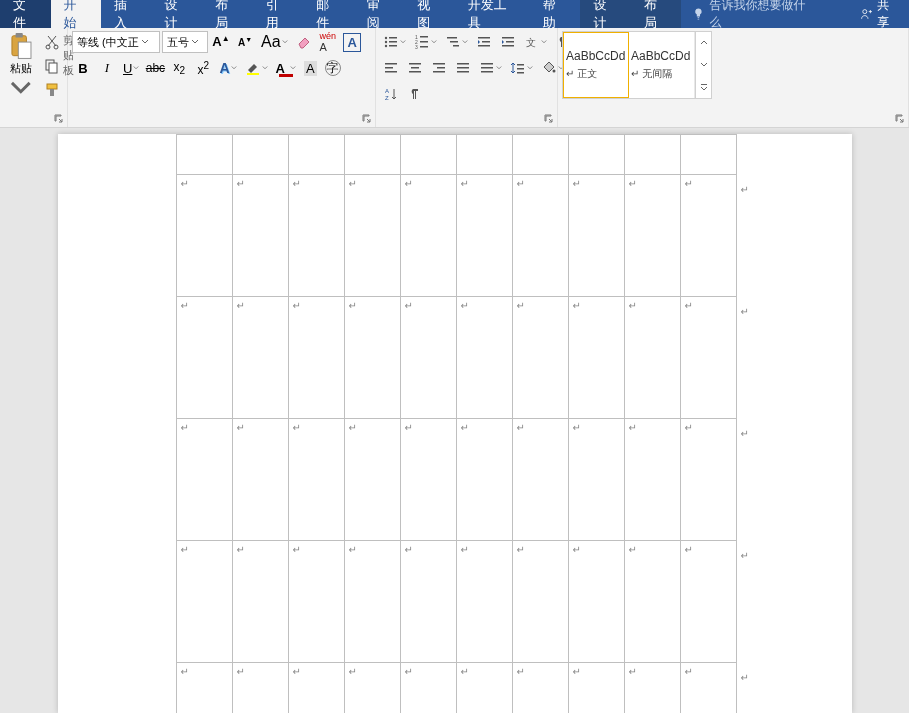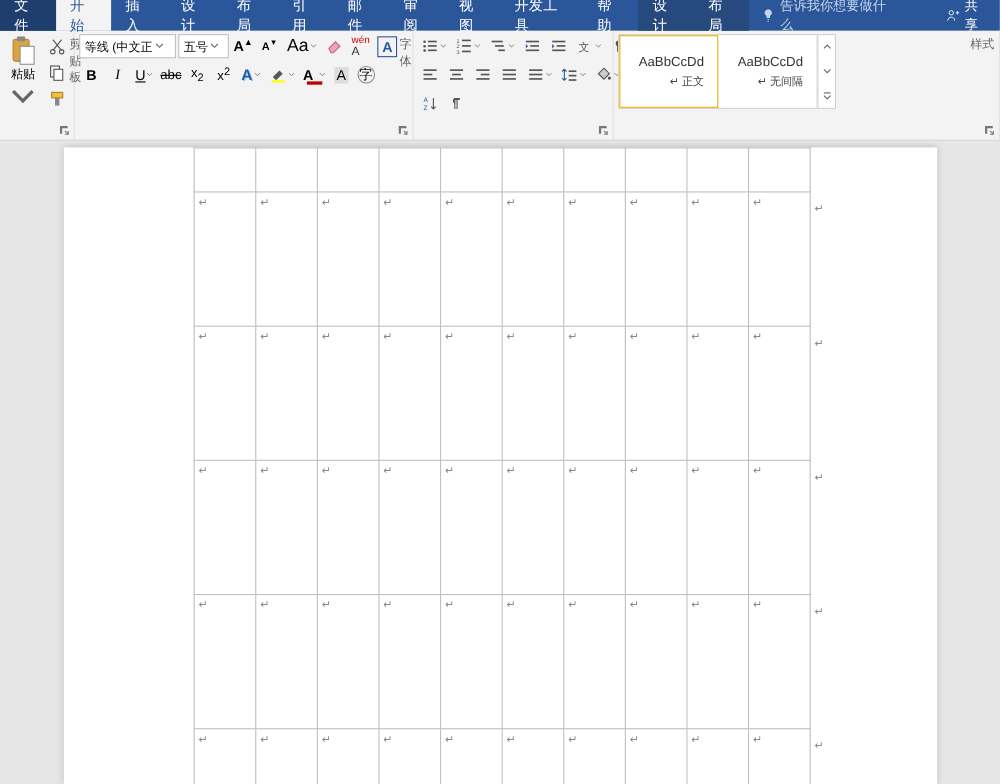--- a/index.html
+++ b/index.html
@@ -31,21 +31,21 @@
   .sbtn svg { width: 16px; height: 16px; }
   .sbtn.wide { width: auto; padding: 0 3px; gap: 1px; }
   .sbtn .dd { width: 6px; height: 6px; }
   
   .combo { height: 22px; border: 1px solid #c0c0c0; background: #fff; display: flex; align-items: center; padding: 0 2px 0 4px; font-size: 11px; cursor: pointer; }
   .combo .dd { width: 8px; height: 8px; margin-left: 2px; }
   
   .framed { border: 1px solid #2b579a; padding: 1px 3px; color: #2b579a; font-size: 13px; font-weight: bold; }
   
   .styles-gallery { display: flex; border: 1px solid #d0d0d0; background: #fff; height: 68px; }
-  .style-item { width: 90px; border-right: 1px solid #e8e8e8; display: flex; flex-direction: column; align-items: flex-end; justify-content: center; cursor: pointer; padding: 12px; }
+  .style-item { width: 66px; border-right: 1px solid #e8e8e8; display: flex; flex-direction: column; align-items: flex-start; justify-content: center; cursor: pointer; padding: 2px; }
   .style-item.sel { border: 1px solid #f0b000; }
   .style-preview { font-size: 12px; color: #333; }
   .style-preview.big { font-size: 22px; font-weight: bold; }
   .style-name { font-size: 10px; color: #444; margin-top: 4px; }
   .gallery-more { width: 16px; display: flex; flex-direction: column; border-left: 1px solid #d0d0d0; }
   .gallery-more div { flex:1; display:flex; align-items:center; justify-content:center; cursor:pointer; }
   
   .doc-area { position: absolute; top: 128px; left: 0; right: 0; bottom: 0; background: #e6e6e6; overflow: hidden; display: flex; justify-content: center; }
   .page { background: #fff; width: 794px; margin-top: 6px; box-shadow: 0 0 6px rgba(0,0,0,0.2); position: relative; }
   .wtable { border-collapse: collapse; position: absolute; left: 118px; top: 0; }
@@ -219,21 +219,20 @@
             </div>
           <div class="sbtn wide">
               <span style="font-size:13px;background:#ddd;padding:0 2px">A</span>
             </div>
           <div class="sbtn wide">
               <span style="font-size:12px;border:1px solid #888;border-radius:50%;width:16px;height:16px;display:inline-flex;align-items:center;justify-content:center">字</span>
             </div>
         </div>
       </div>
     </div>
-    <div class="group-label">字体</div>
     <div class="group-launcher"><svg viewBox="0 0 12 12">
           <path d="M2 2h6v1H3v5H2zM9 9l-3-3M9 6v3H6" fill="none" stroke="#777"></path>
         </svg></div>
   </div>
 
   <div class="group" style="width:182px">
     <div class="group-body">
       <div class="col" style="gap:4px">
         <div class="row">
           <div class="sbtn wide">
@@ -417,21 +416,20 @@
             </div>
           <div>
               <svg width="8" height="8" viewBox="0 0 8 8">
                 <rect x="1" y="1" width="6" height="1" fill="#666"></rect>
                 <path d="M1 4l3 3 3-3" fill="none" stroke="#666"></path>
               </svg>
             </div>
         </div>
       </div>
     </div>
-    <div class="group-label">样式</div>
     <div class="group-launcher"><svg viewBox="0 0 12 12">
           <path d="M2 2h6v1H3v5H2zM9 9l-3-3M9 6v3H6" fill="none" stroke="#777"></path>
         </svg></div>
   </div>
 
 </div>
 
 <div class="doc-area">
   <div class="page">
     <table class="wtable">

